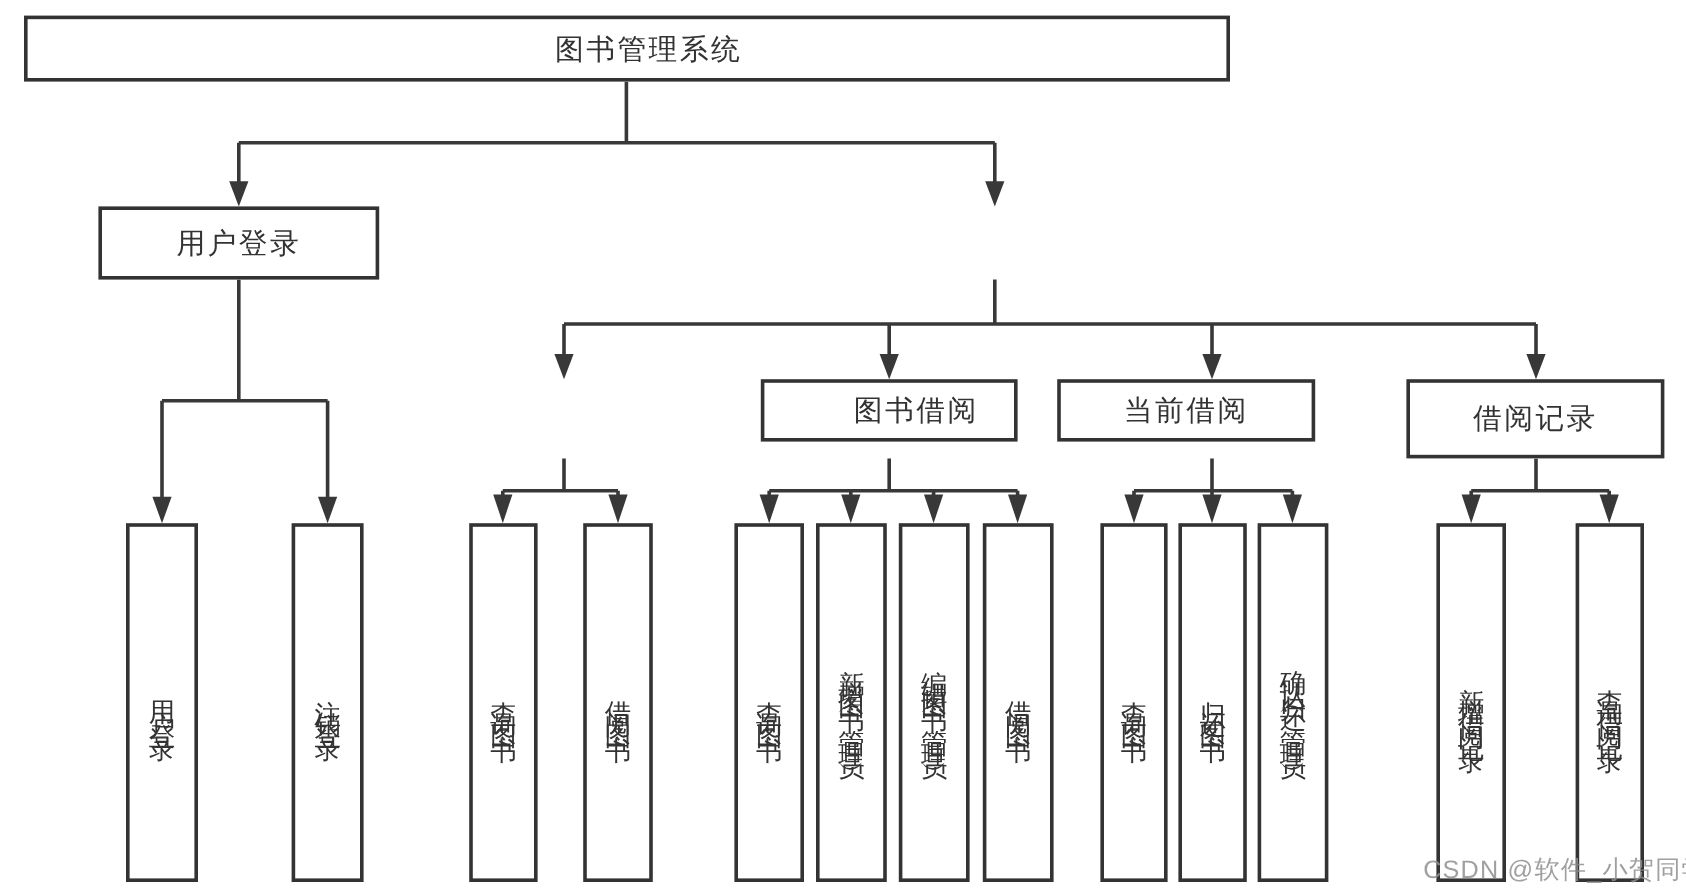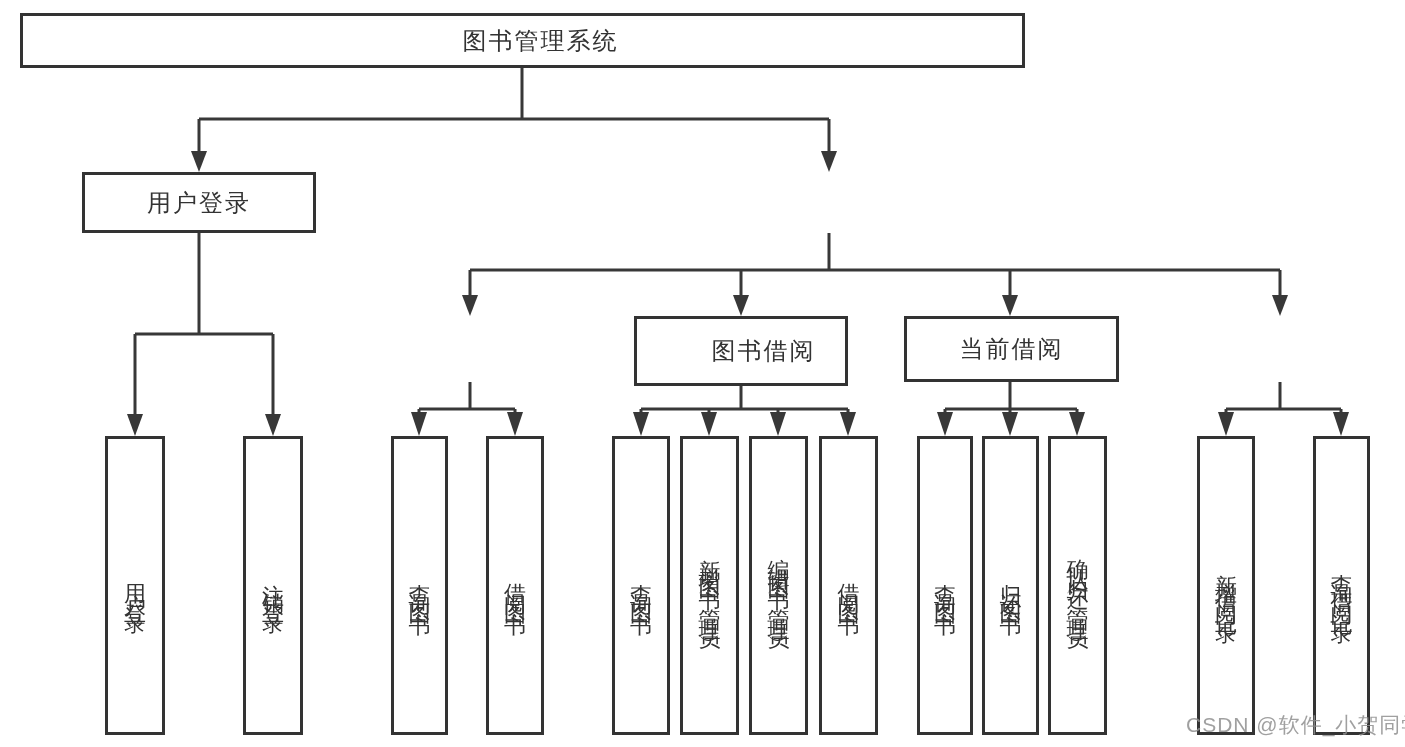--- a/index.html
+++ b/index.html
@@ -73,22 +73,23 @@
       <path d="M1280 382 V409 M1226 409 H1341 M1226 409 V418 M1341 409 V418"></path>
       <polygon points="1218,412 1234,412 1226,436"></polygon>
       <polygon points="1333,412 1349,412 1341,436"></polygon>
     </g>
   </svg>
 
   <div class="box root" style="left:20px;top:13px;width:1005px;height:55px;">图书管理系统</div>
 
   <div class="box hbox" style="left:82px;top:172px;width:234px;height:61px;">用户登录</div>
 
-  <div class="box hbox" style="left:634px;top:316px;width:214px;height:70px;padding-left:45px;">图书借阅</div>
-  <div class="box hbox" style="left:904px;top:316px;width:215px;height:66px;">当前借阅</div>
+  <div class="box hbox" style="left:634px;top:316px;width:214px;height:52px;padding-left:45px;">图书借阅</div>
+  <div class="box hbox" style="left:881px;top:316px;width:215px;height:52px;">当前借阅</div>
+  <div class="box hbox" style="left:1172px;top:316px;width:215px;height:66px;">借阅记录</div>
 
   <div class="box leaf" style="left:105px;top:436px;width:60px;height:299px;">用户登录</div>
   <div class="box leaf" style="left:243px;top:436px;width:60px;height:299px;">注销登录</div>
 
   <div class="box leaf" style="left:391px;top:436px;width:57px;height:299px;">查询图书</div>
   <div class="box leaf" style="left:486px;top:436px;width:58px;height:299px;">借阅图书</div>
 
   <div class="box leaf" style="left:612px;top:436px;width:58px;height:299px;">查询图书</div>
   <div class="box leaf" style="left:680px;top:436px;width:59px;height:299px;">新增图书（管理员）</div>
   <div class="box leaf" style="left:749px;top:436px;width:59px;height:299px;">编辑图书（管理员）</div>

